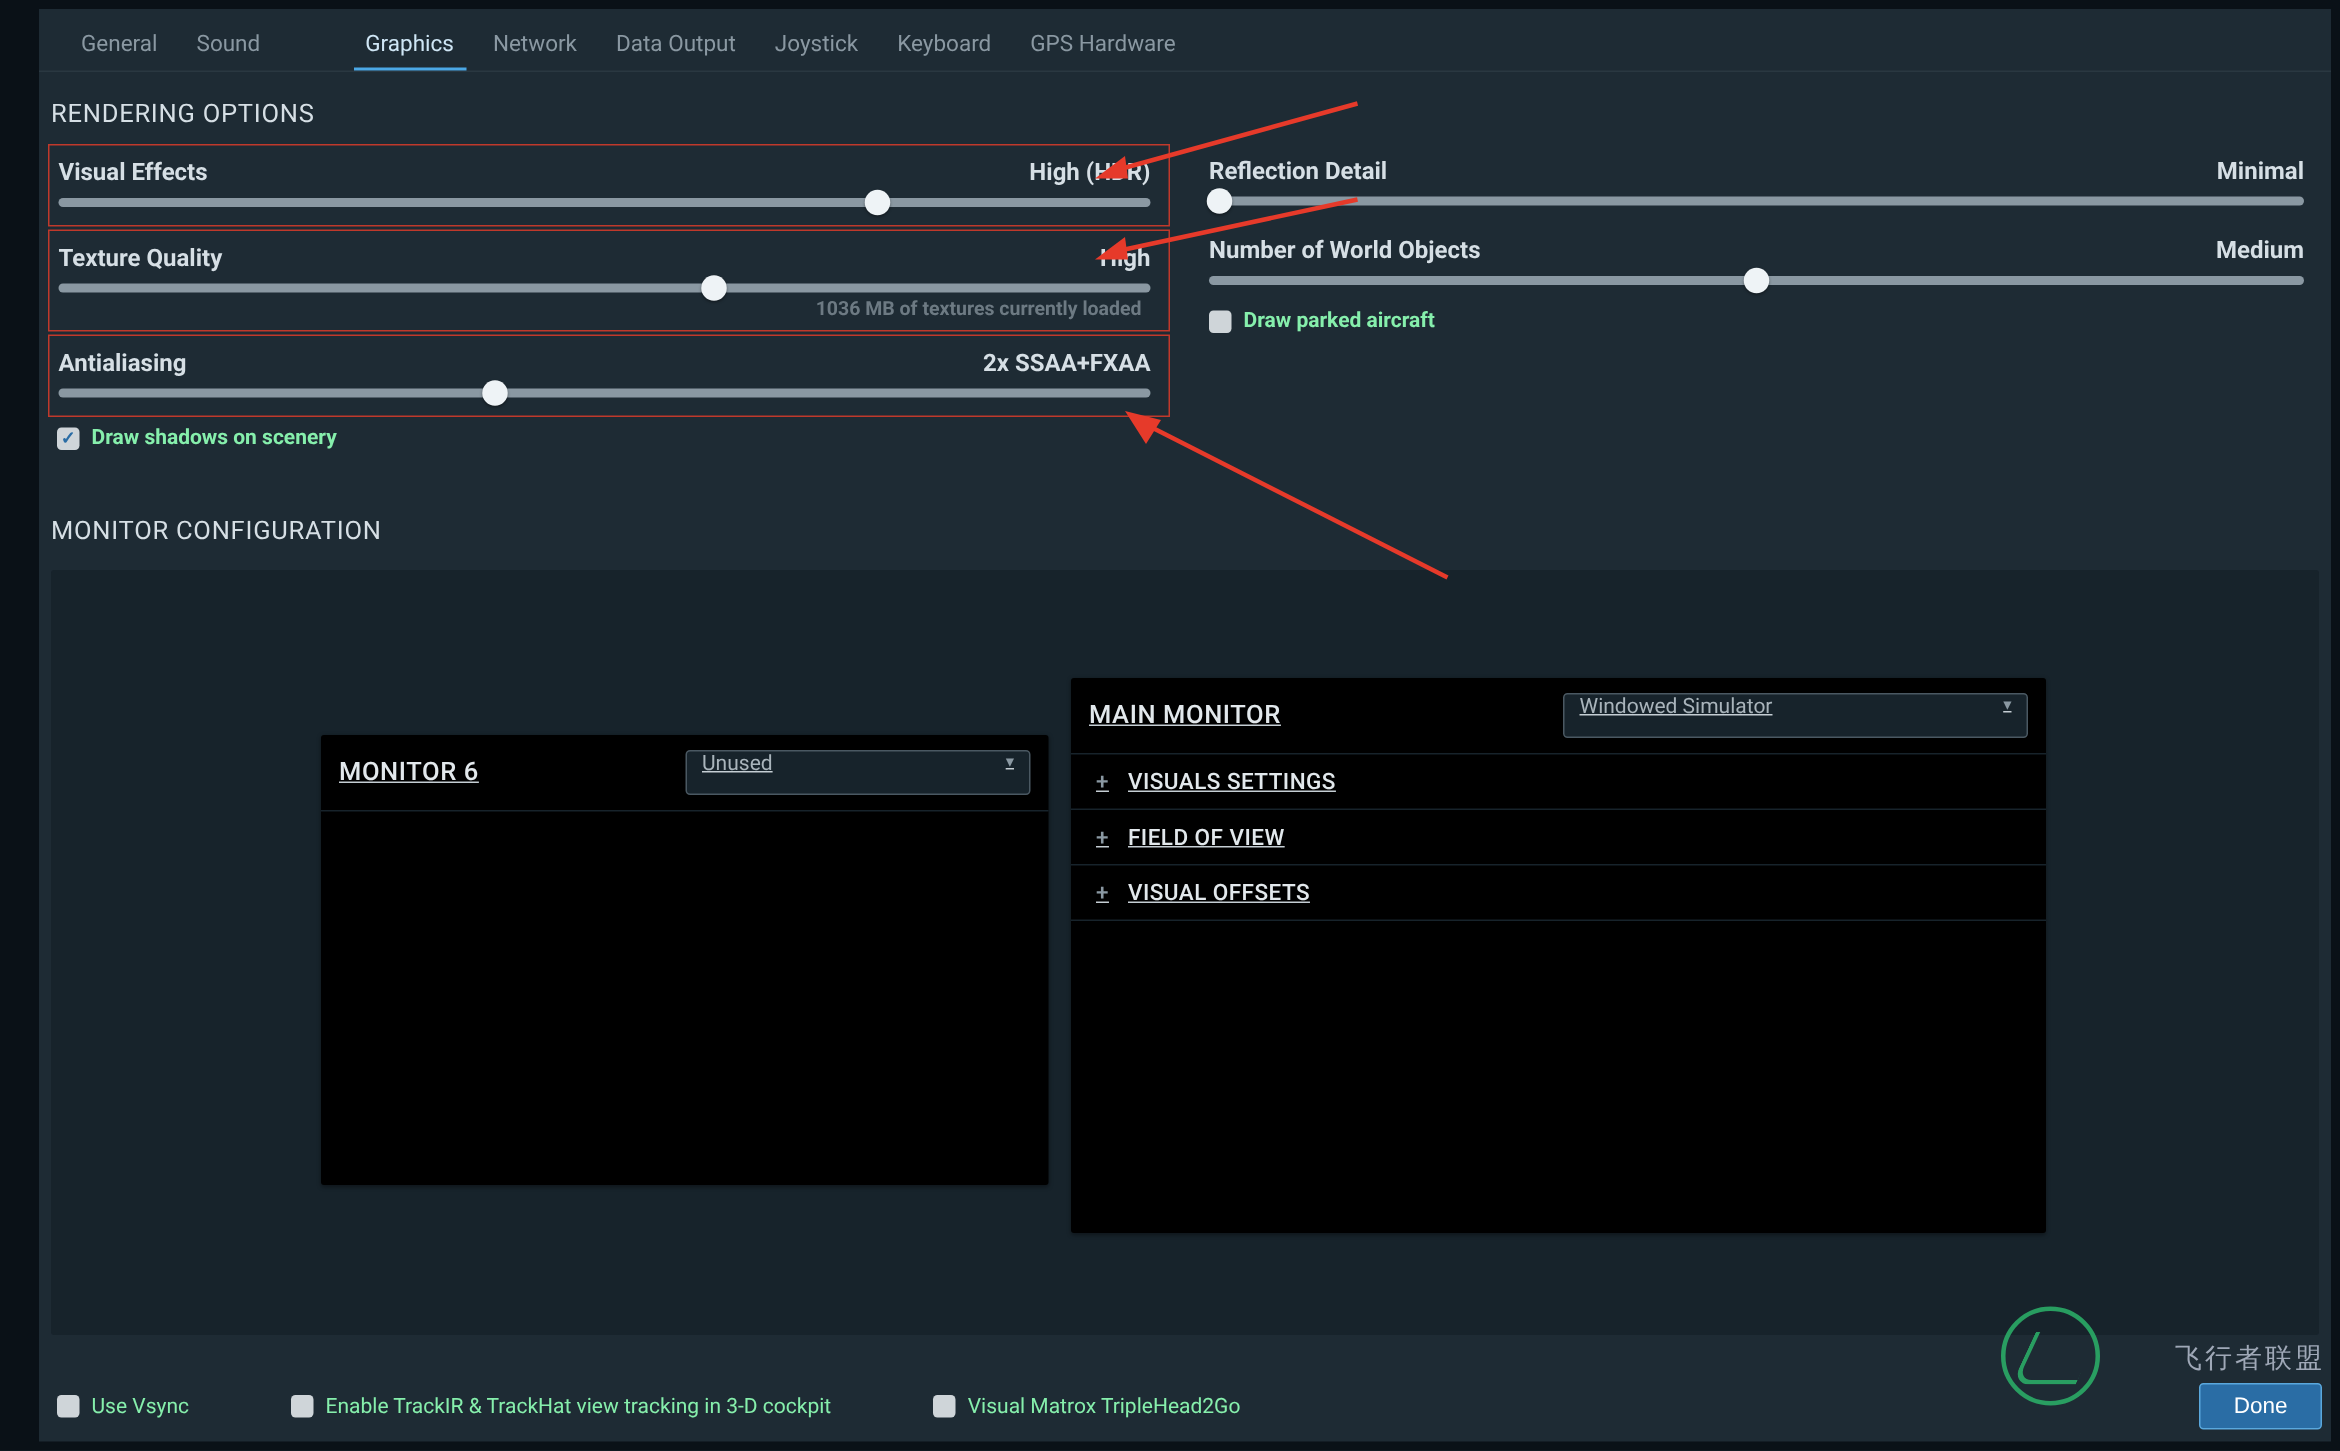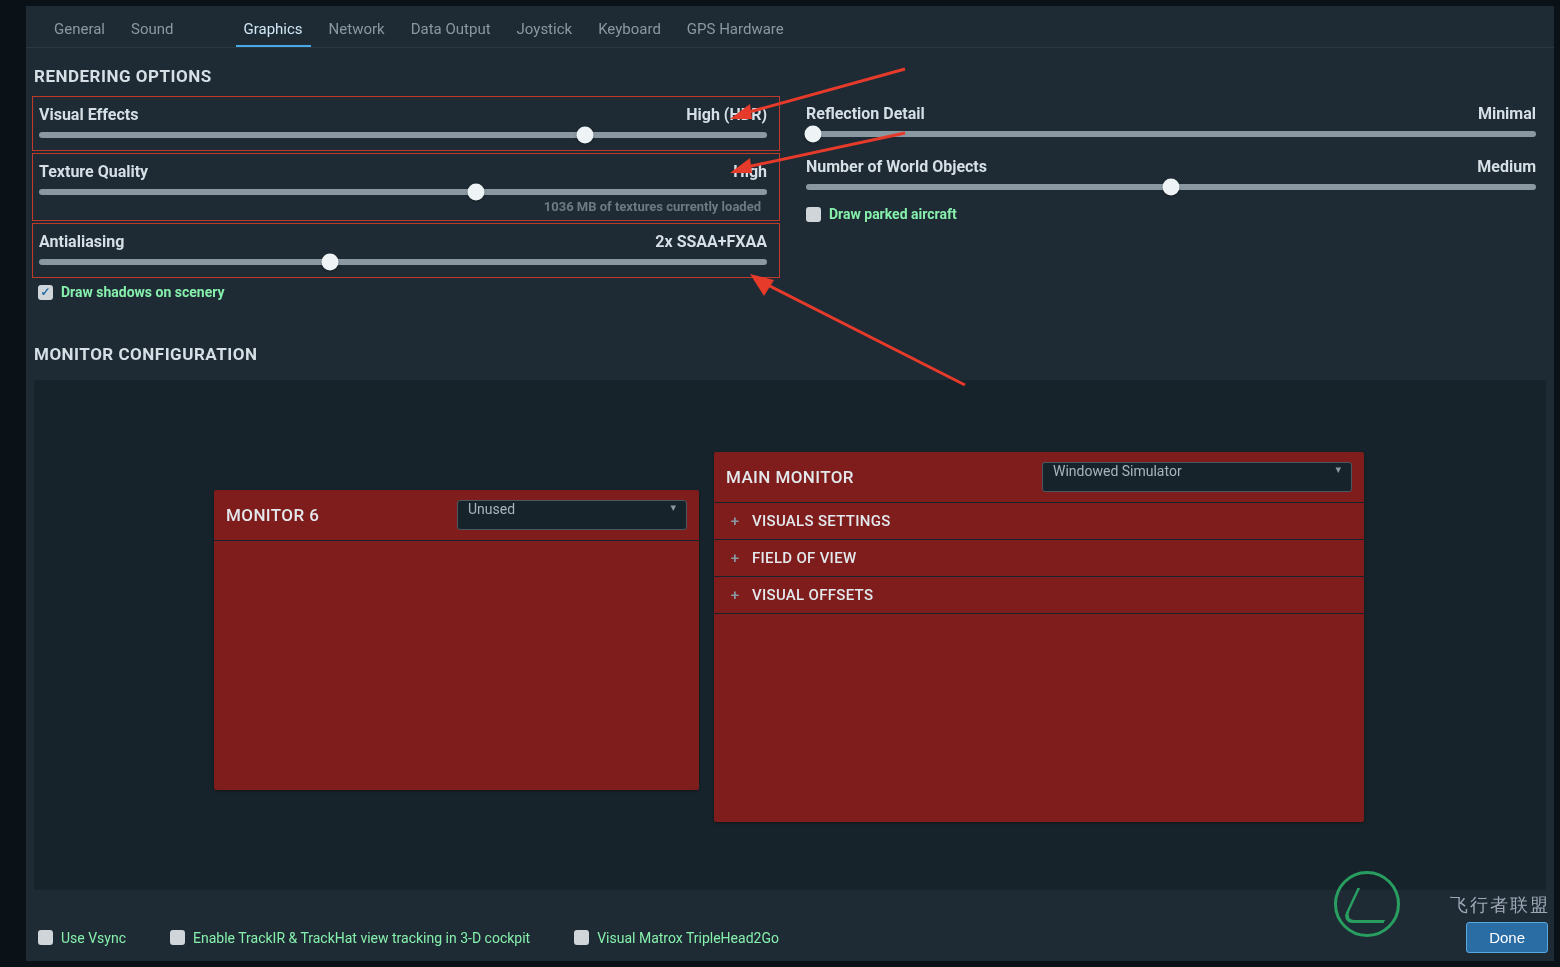--- a/index.html
+++ b/index.html
@@ -39,21 +39,21 @@
   margin-left: 44px;
 }
 .content {
   padding: 12px 6px 0 6px;
 }
 .section-title {
   font-size: 17px;
   color: #d6dfe5;
   letter-spacing: 0.5px;
   padding: 6px 0 10px 2px;
-  font-weight: 700;
+  font-weight: 400;
 }
 .two-col {
   display: flex;
   gap: 20px;
   font-weight: bold;
 }
 .col { flex: 1; }
 .setting {
   padding: 8px 12px 6px 6px;
   position: relative;
@@ -118,23 +118,24 @@
 }
 .monitor-area {
   background: #17232b;
   margin: 6px 2px 0 2px;
   height: 510px;
   border-radius: 2px;
   position: relative;
 }
 .mon-card {
   position: absolute;
-  background: #7f1d1d;
+  background: #000000;
   border-radius: 2px;
   box-shadow: 0 1px 3px rgba(0,0,0,.4);
+  text-decoration: underline;
 }
 .mon1 { left: 180px; top: 110px; width: 485px; height: 300px; }
 .mon-main { left: 680px; top: 72px; width: 650px; height: 370px; }
 .mon-head {
   display: flex;
   align-items: center;
   justify-content: space-between;
   padding: 10px 12px;
   font-size: 17px;
   color: #e2e8ec;
@@ -174,21 +175,21 @@
 .plus { color: #8a98a2; font-size: 15px; width: 14px; text-align: center; }
 .footer {
   position: absolute;
   left: 6px;
   right: 6px;
   bottom: 8px;
   display: flex;
   align-items: center;
   justify-content: space-between;
 }
-.footer-left { display: flex; gap: 32px; align-items: center; }
+.footer-left { display: flex; gap: 56px; align-items: center; }
 .done-btn {
   background: #2a6da5;
   border: 1px solid #5aa8dd;
   color: #fff;
   font-size: 15px;
   padding: 6px 22px;
   border-radius: 3px;
   cursor: pointer;
 }
 .arrow {

